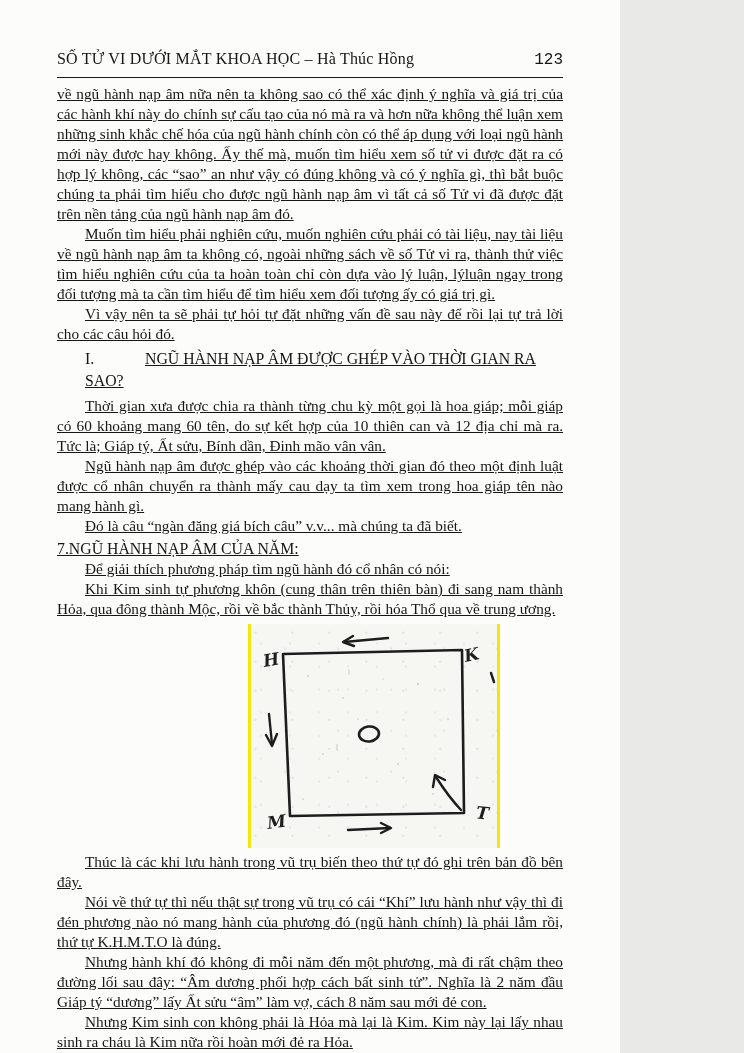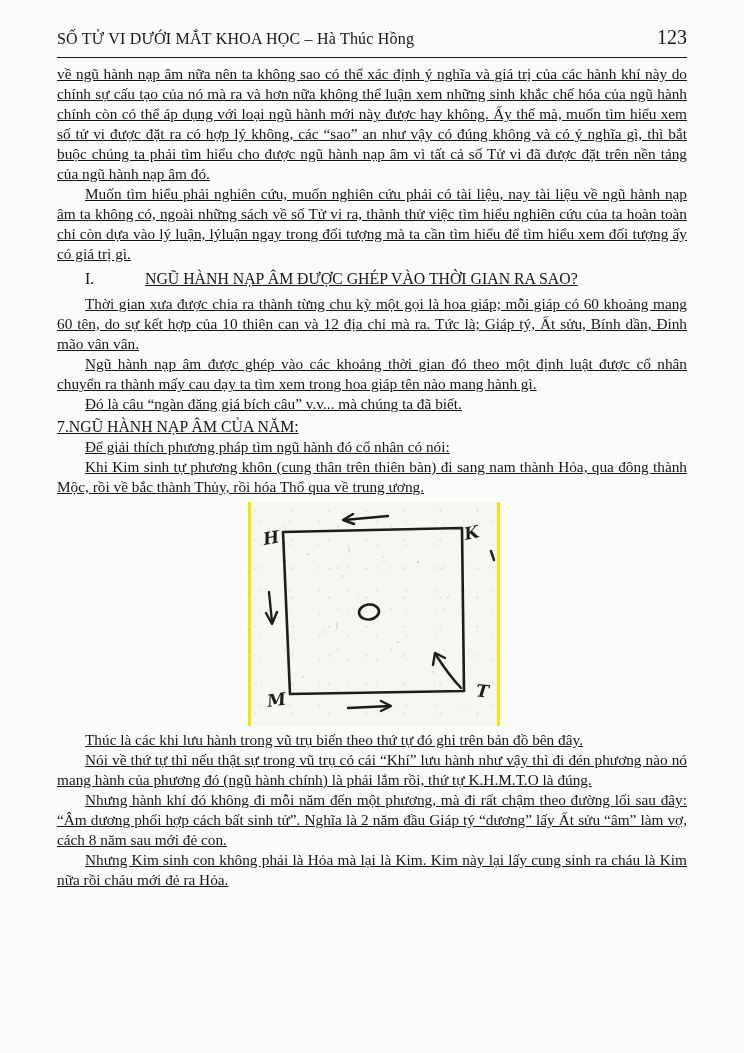--- a/index.html
+++ b/index.html
@@ -1,32 +1,32 @@
 <!DOCTYPE html>
 <html><head>
 <meta charset="utf-8">
 <style>
   html,body{margin:0;padding:0;background:#e9e9e7;}
   .sheet{
     position:relative;
-    width:744px;height:1053px;
+    width:620px;height:1053px;
     background:#fcfcfa;
     box-sizing:border-box;
-    padding:26px 57px 0 57px;
+    padding:50px 57px 0 57px;
     font-family:"Liberation Serif","DejaVu Serif",serif;
     color:#161616;
     overflow:hidden;
   }
   .hdr{
     display:flex;justify-content:space-between;align-items:baseline;
     border-bottom:1.6px solid #1a1a1a;
     padding-bottom:8px;
   }
   .hdr .title{font-size:16px;letter-spacing:.2px;}
-  .hdr .pnum{font-size:20px;}
+  .hdr .pnum{font-size:16px;font-family:Liberation Mono, monospace;}
   .bodytext{margin-top:6px;text-decoration:underline;}
   p.tx{
     margin:0;
     font-size:15.3px;
     line-height:20px;
     text-align:justify;
     text-justify:inter-word;
   }
   p.tx.ind{text-indent:28px;}
   p.h1{
@@ -67,20 +67,21 @@
 <div class="sheet">
 
   <div class="hdr">
     <span class="title">SỐ TỬ VI DƯỚI MẮT KHOA HỌC – Hà Thúc Hồng</span>
     <span class="pnum">123</span>
   </div>
 
   <div class="bodytext">
     <p class="tx">về ngũ hành nạp âm nữa nên ta không sao có thể xác định ý  nghĩa và giá trị của các hành khí này do chính sự cấu tạo của nó mà ra và hơn nữa không thể luận xem những sinh khắc chế hóa của ngũ hành chính còn có thể áp dụng với loại ngũ hành mới này được hay không. Ấy thế mà, muốn tìm hiểu xem số tử vi được đặt ra có hợp lý không, các “sao” an như vậy có đúng không và có ý nghĩa gì, thì bắt buộc chúng ta phải tìm hiểu cho được ngũ hành nạp âm vì tất cả số Tử vi đã được đặt trên nền tảng của ngũ hành nạp âm đó.</p>
     <p class="tx ind">Muốn tìm hiểu phải nghiên cứu, muốn nghiên cứu phải có tài liệu, nay tài liệu về ngũ hành nạp âm ta không có, ngoài những sách về số Tử vi ra, thành thử việc tìm hiểu nghiên cứu của ta hoàn toàn chỉ còn dựa vào lý luận, lýluận ngay trong đối tượng mà ta cần tìm hiểu để tìm hiểu xem đối tượng ấy có giá trị gì.</p>
+    <p class="tx ind">Vì vậy nên ta sẽ phải tự hỏi tự đặt những vấn đề sau này để rồi lại tự trả lời cho các câu hỏi đó.</p>
 
     <p class="h1"><span class="num">I.</span><span>NGŨ HÀNH NẠP ÂM ĐƯỢC GHÉP VÀO THỜI GIAN RA SAO?</span></p>
 
     <p class="tx ind">Thời gian xưa được chia ra thành từng chu kỳ một gọi là hoa giáp; mỗi giáp có 60 khoảng mang 60 tên, do sự kết hợp của 10 thiên can và 12 địa chỉ mà ra. Tức là; Giáp tý, Ất sửu, Bính dần, Đinh mão vân vân.</p>
     <p class="tx ind">Ngũ hành nạp âm được ghép vào các khoảng thời gian đó theo một định luật được cổ nhân chuyển ra thành mấy cau dạy ta tìm xem trong hoa giáp tên nào mang hành gì.</p>
     <p class="tx ind">Đó là câu “ngàn đăng giá bích câu” v.v... mà chúng ta đã biết.</p>
 
     <p class="h2">7.NGŨ HÀNH NẠP ÂM CỦA NĂM:</p>
 
     <p class="tx ind">Để giải thích phương pháp tìm ngũ hành đó cổ nhân có nói:</p>
@@ -139,15 +140,15 @@
           </g>
 
           <path d="M243,49 L246,58"></path>
         </g>
       </svg>
     </div>
 
     <p class="tx ind">Thúc là các khi lưu hành trong vũ trụ biến theo thứ tự đó ghi trên bản đồ bên đây.</p>
     <p class="tx ind">Nói về thứ tự thì nếu thật sự trong vũ trụ có cái “Khí” lưu hành như vậy thì đi đén phương nào nó mang hành của phương đó (ngũ hành chính) là phải lắm rồi, thứ tự K.H.M.T.O là đúng.</p>
     <p class="tx ind">Nhưng hành khí đó không đi mỗi năm đến một phương, mà đi rất chậm theo đường lối sau đây: “Âm dương phối hợp cách bất sinh tử”. Nghĩa là 2 năm đầu Giáp tý “dương” lấy Ất sửu “âm” làm vợ, cách 8 năm sau mới đẻ con.</p>
-    <p class="tx ind">Nhưng Kim sinh con không phải là Hỏa mà lại là Kim. Kim này lại lấy cung sinh ra cháu là Kim nữa rồi cháu mới đẻ ra Hỏa.</p>
+    <p class="tx ind">Nhưng Kim sinh con không phải là Hỏa mà lại là Kim. Kim này lại lấy nhau sinh ra cháu là Kim nữa rồi hoàn mới đẻ ra Hỏa.</p>
   </div>
 </div>
 
 </body></html>

